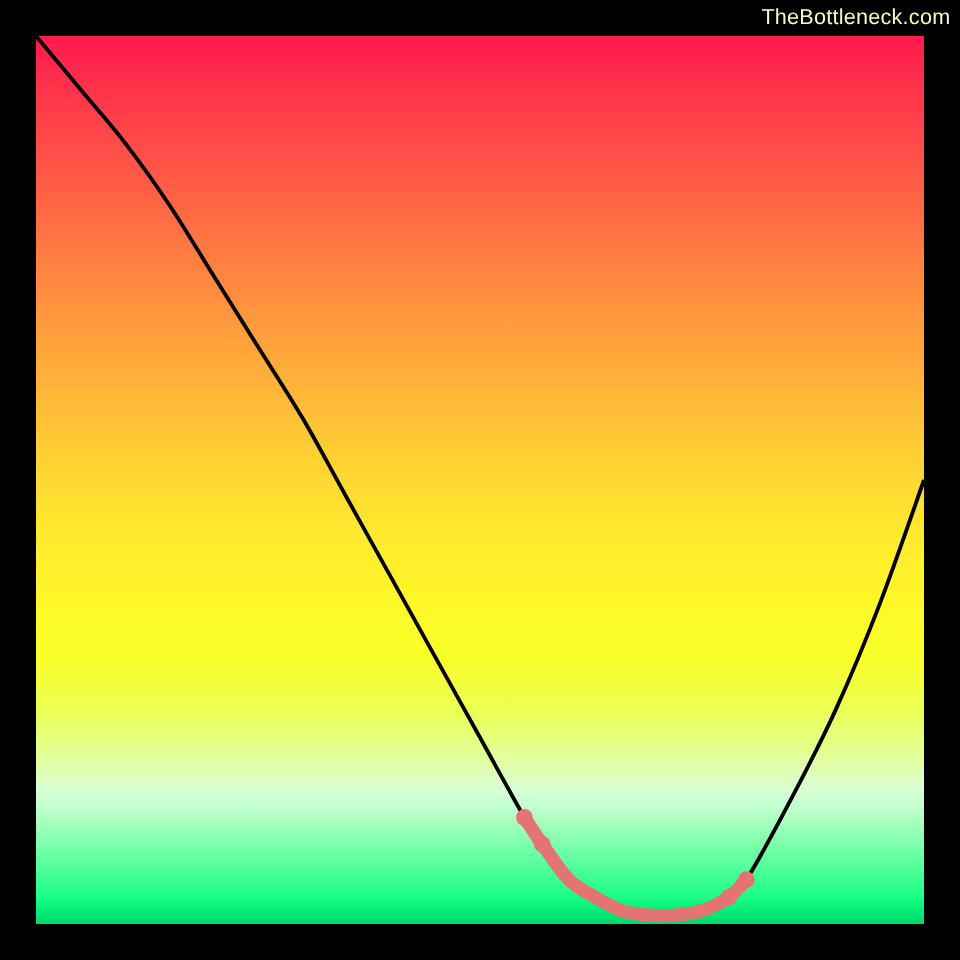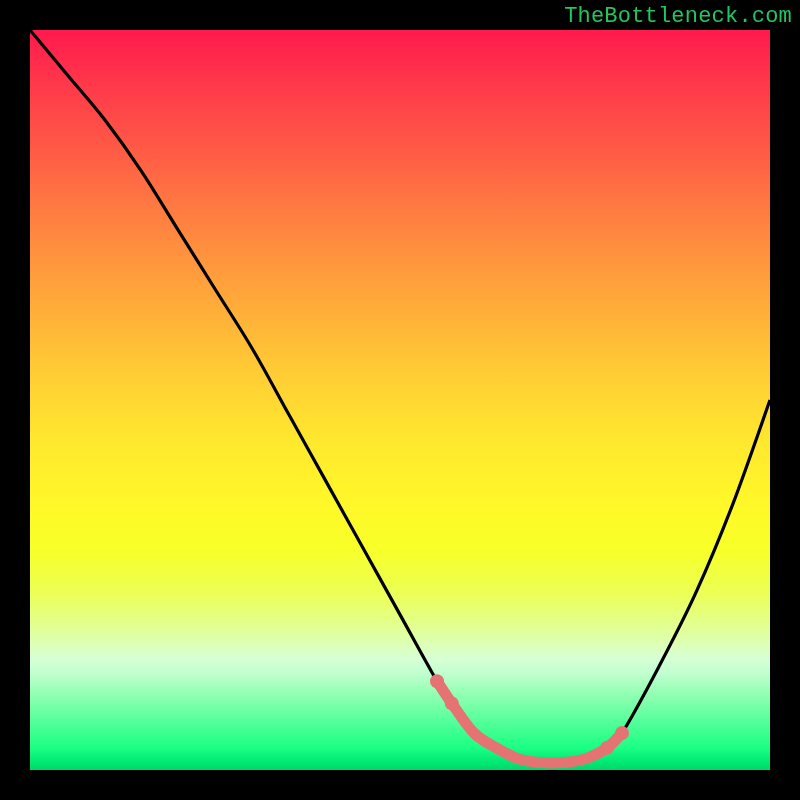--- a/index.html
+++ b/index.html
@@ -47,26 +47,25 @@
       #3bff90 95%,
       #1aff83 97%,
       #00e873 99%,
       #00d86a 100%
     );
   }
   .watermark {
     position: absolute;
     top: 4px;
     right: 8px;
-    color: #22c55e;
-    font-size: 22px;
+    color: #fef9c3;
+    font-size: 18px;
     font-weight: 500;
     letter-spacing: 0.2px;
     user-select: none;
-    font-family: Liberation Mono, monospace;
   }
   svg.curve {
     position: absolute;
     left: 0;
     top: 0;
     width: 740px;
     height: 740px;
     overflow: visible;
   }
 </style>

